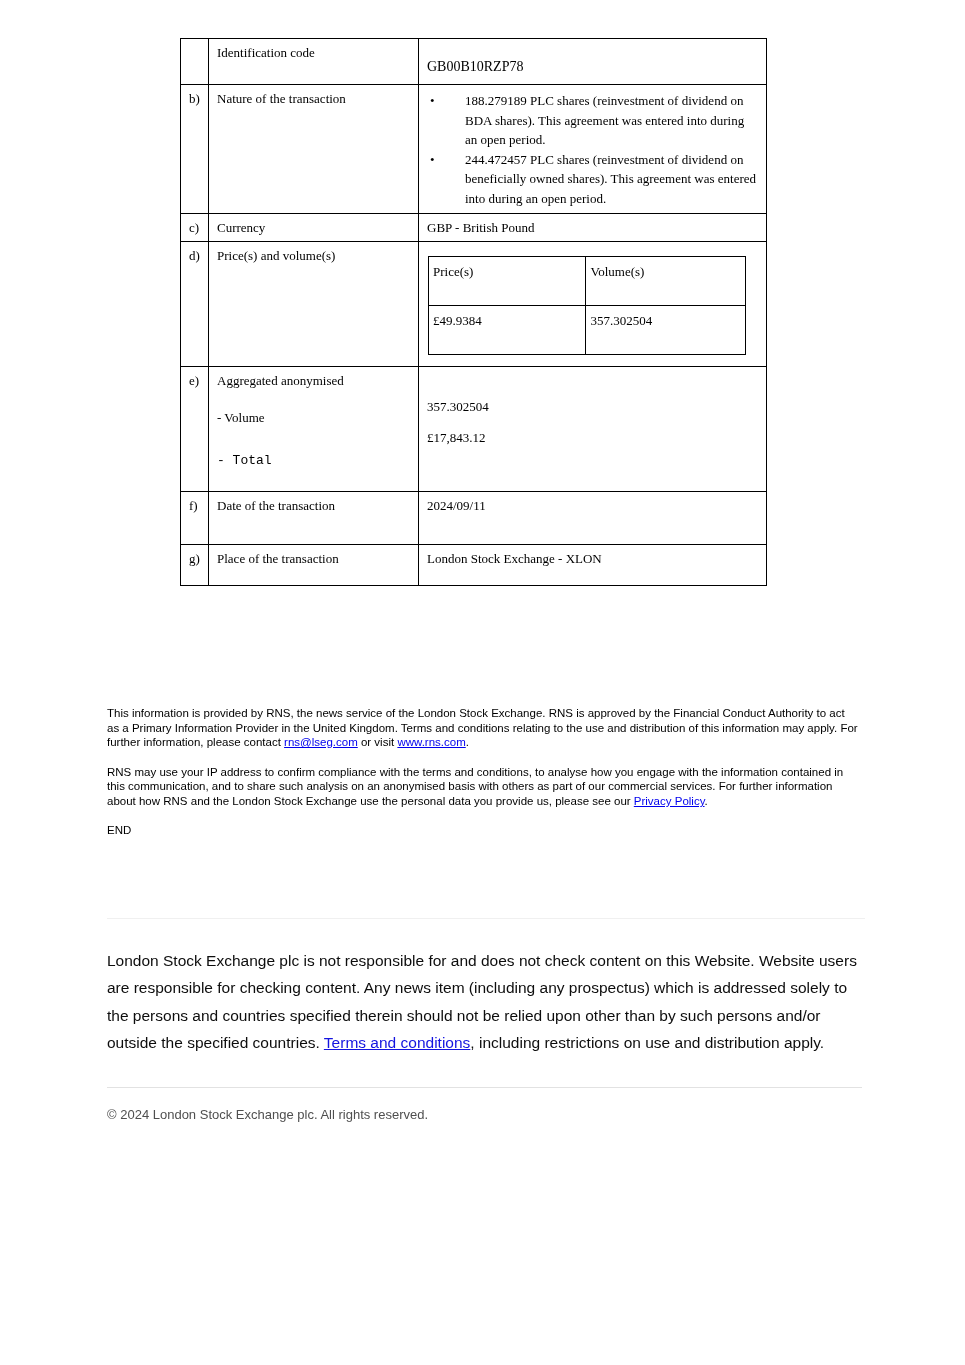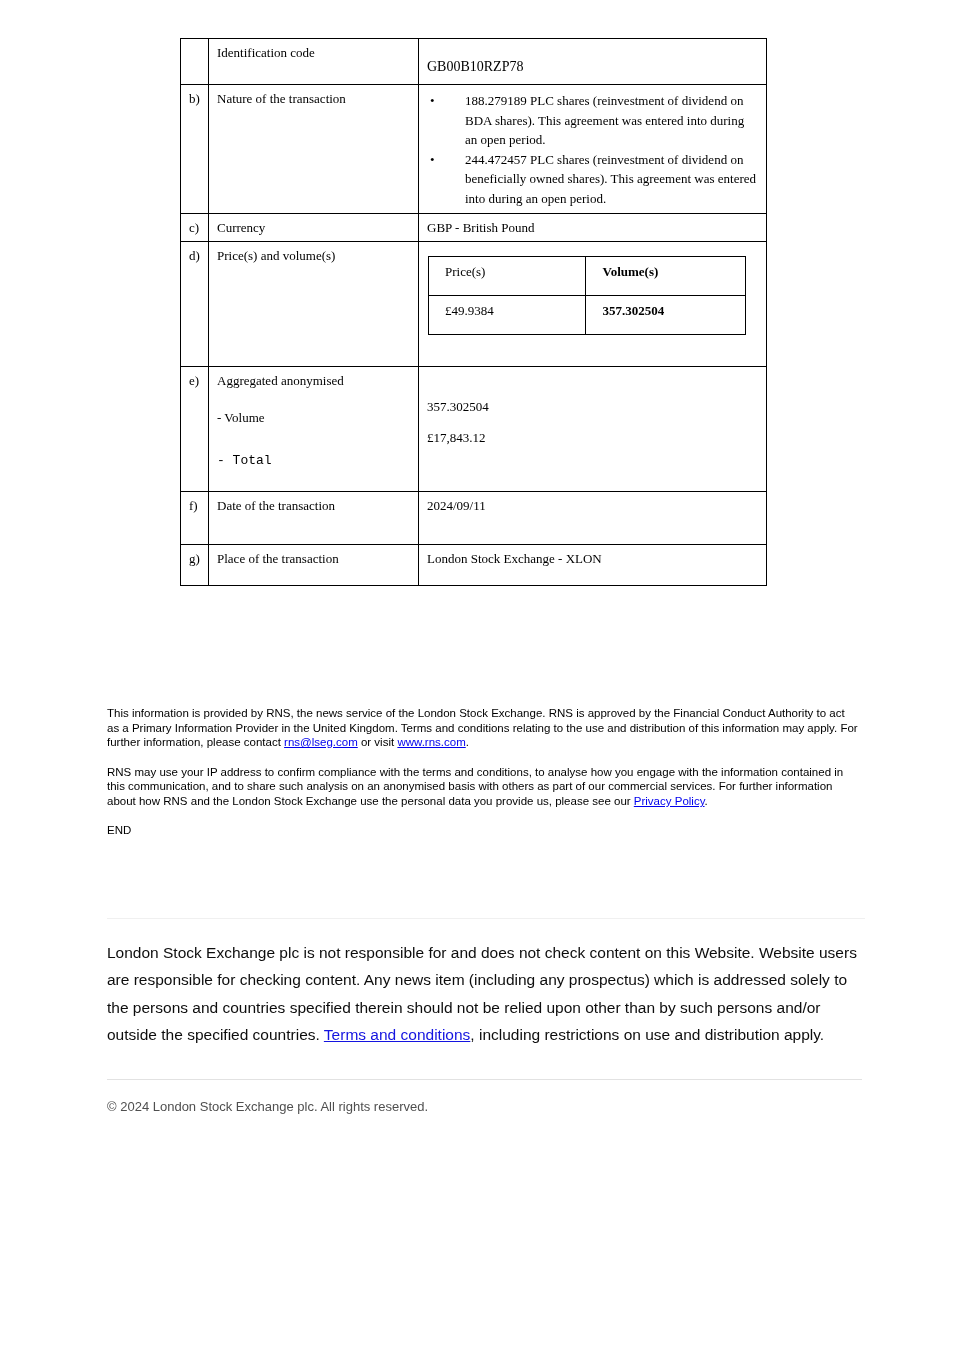--- a/index.html
+++ b/index.html
@@ -53,25 +53,25 @@
   table.inner {
     border-collapse: collapse;
     width: 318px;
     margin: 8px 0 0 1px;
     font-family: "Liberation Serif", serif;
     font-size: 13px;
   }
   table.inner td {
     border: 1px solid #000;
     vertical-align: top;
-    padding: 7px 16px;
-    height: 39px;
+    padding: 7px 4px;
+    height: 49px;
   }
   table.inner .icol1 { width: 158px; }
-  table.inner .icol2 { width: 160px; font-weight: bold; }
+  table.inner .icol2 { width: 160px; }
 
   
   .agg-sub1 { margin-top: 21px; }
   .agg-sub2 { margin-top: 27px; font-family: Liberation Mono, monospace; }
   .agg-val1 { margin-top: 26px; }
   .agg-val2 { margin-top: 15px; }
 
   
   .rns-section { margin: 120px 0 0 107px; width: 752px; }
   .rns-section p {
@@ -82,21 +82,21 @@
   }
   .rns-section .end-label { font-size: 11.5px; margin-top: 15px; }
 
   a.doc-link { color: #0000EE; cursor: pointer; }
 
   
   .site-footer {
     margin: 82px 0 0 107px;
     width: 758px;
     border-top: 1px solid #f0f0f0;
-    padding-top: 20px;
+    padding-top: 28px;
   }
   .site-footer .big-disclaimer {
     font-size: 15.5px;
     line-height: 27.5px;
     color: #0d0d0d;
   }
   .site-footer a.footer-link { color: #1414e0; text-decoration: underline; }
   .footer-divider {
     border: none;
     border-top: 1px solid #e2e2e2;

